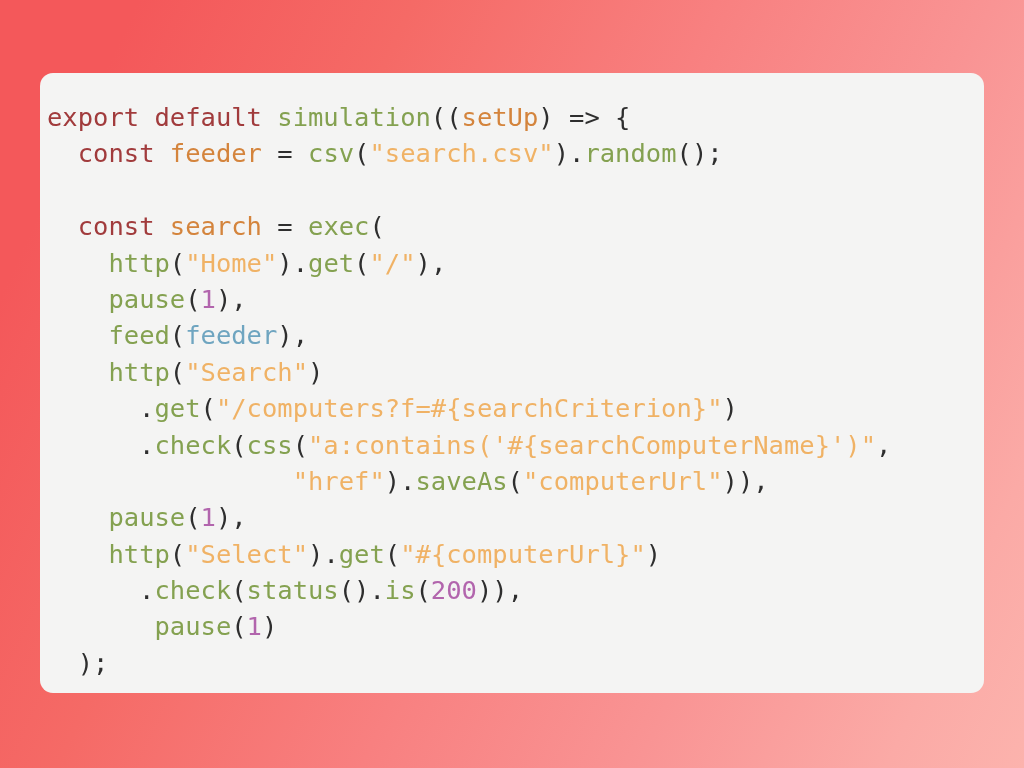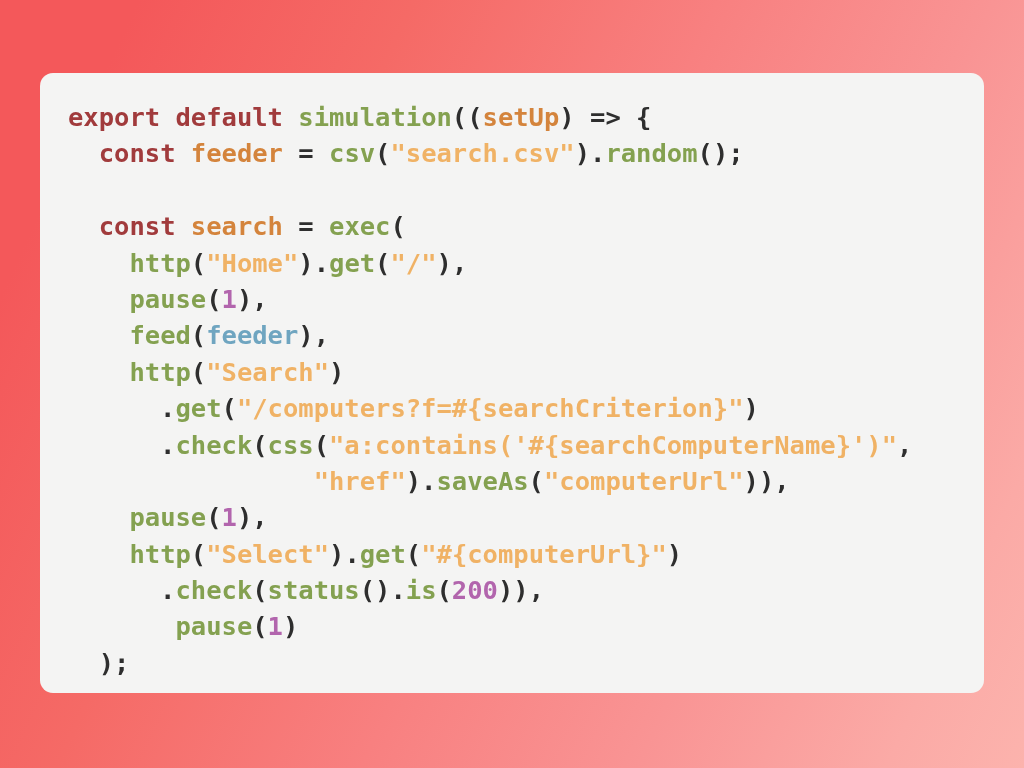--- a/index.html
+++ b/index.html
@@ -46,24 +46,23 @@
     margin: 0;
     padding: 0;
     font-family: "DejaVu Sans Mono", monospace;
     font-size: 25.5px;
     line-height: 36.4px;
     white-space: pre;
     letter-spacing: 0px;
   }
 
   .code-line {
-    padding-left: 28px;
+    padding-left: 7px;
     height: 36.4px;
     white-space: pre;
-    font-weight: bold;
   }
 
   
   .t-kw   { color: #a13b3c; }   
   .t-fn   { color: #84a150; }   
   .t-str  { color: #f0b265; }   
   .t-var  { color: #d4843c; }   
   .t-ref  { color: #6fa5c0; }   
   .t-num  { color: #b265ad; }   
   .t-pun  { color: #2e2e2e; }   

